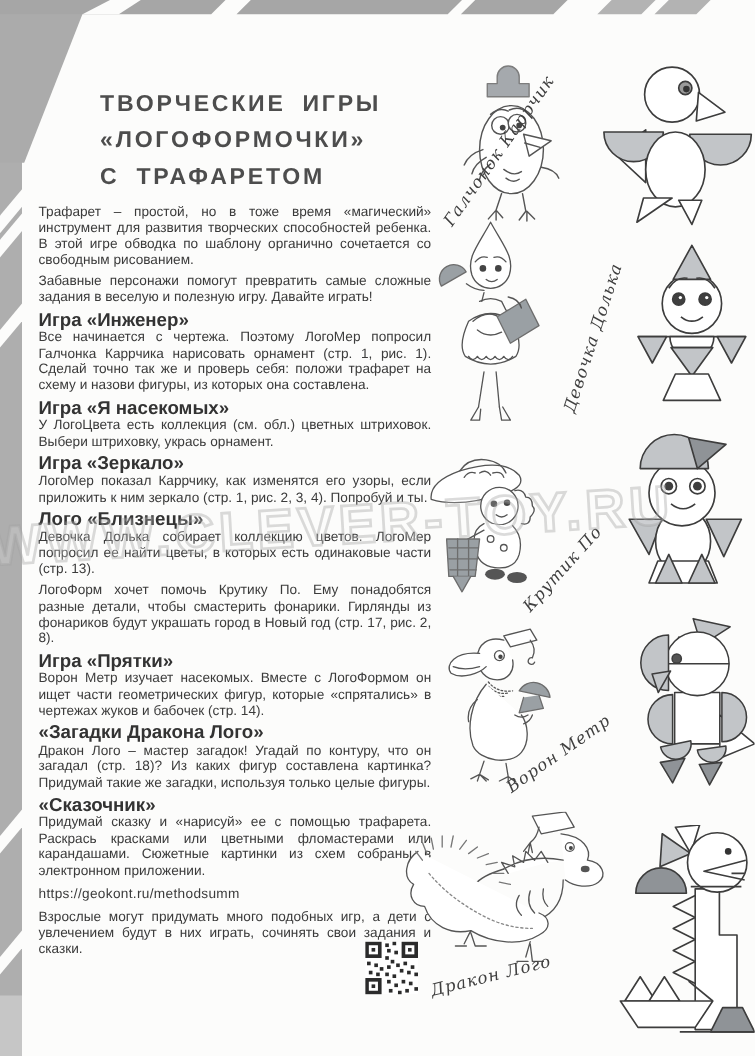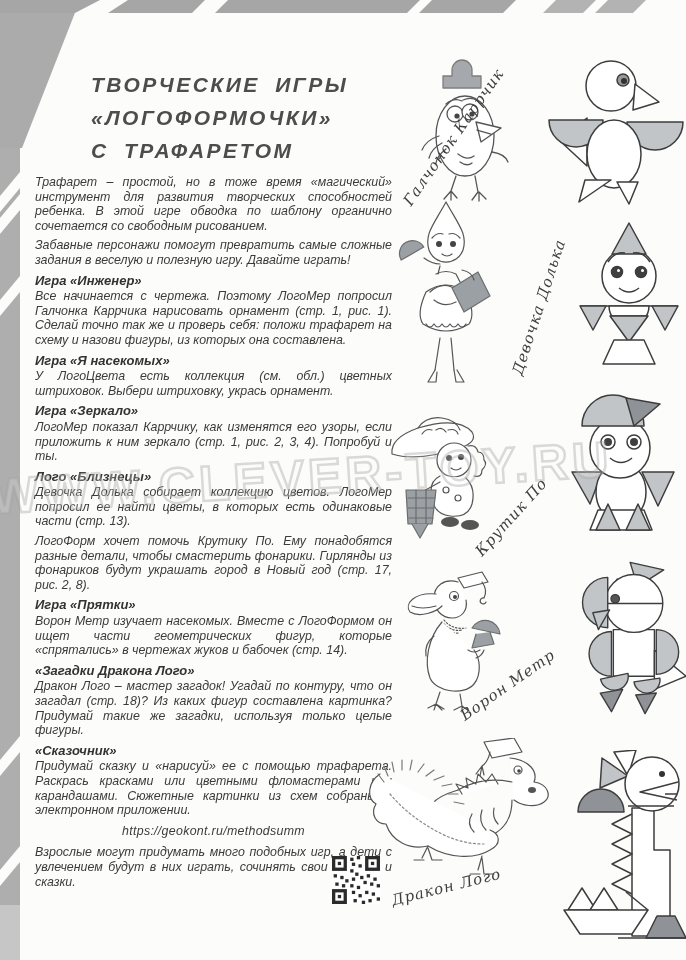--- a/index.html
+++ b/index.html
@@ -6,31 +6,31 @@
   body{
     width:686px;height:960px;position:relative;overflow:hidden;
     background:#fcfcfb;
     font-family:"Liberation Sans",sans-serif;
     color:#3a3a3a;
   }
   
   .scan-frame{position:absolute;left:0;top:0;width:686px;height:960px;z-index:1;pointer-events:none;}
   
   .col{
-    position:absolute;left:35px;top:68px;width:357px;z-index:3;
-    font-size:12.4px;line-height:14.6px;text-align:justify;color:#3b3b3b;font-style:italic;
+    position:absolute;left:35px;top:78px;width:357px;z-index:3;
+    font-size:12.4px;line-height:14.6px;text-align:justify;color:#3b3b3b;
   }
   .title{
     margin:0 0 8px 56px;text-align:left;
     font-size:21px;line-height:33px;font-weight:bold;color:#4d4d4d;
     letter-spacing:2.5px;word-spacing:7px;
   }
   .col p{margin:0 0 5px 0;}
-  .col h3{margin:6px 0 1px 0;font-size:13px;line-height:14.6px;font-weight:bold;text-align:left;color:#333;}
-  .link-line{margin:6px 0 7px 0 !important;text-align:center;letter-spacing:.3px;}
+  .col h3{margin:6px 0 1px 0;font-size:17px;line-height:14.6px;font-weight:bold;text-align:left;color:#333;}
+  .link-line{margin:6px 0 7px 0 !important;text-align:left;letter-spacing:.3px;}
   
   .watermark{
     position:absolute;left:-10px;top:446px;width:720px;z-index:6;pointer-events:none;
     font-size:50px;font-weight:bold;letter-spacing:4px;
     transform:rotate(-3.5deg);
     color:rgba(255,255,255,0.18);
     -webkit-text-stroke:2.5px rgba(160,160,160,0.38);
     white-space:nowrap;
   }
   

